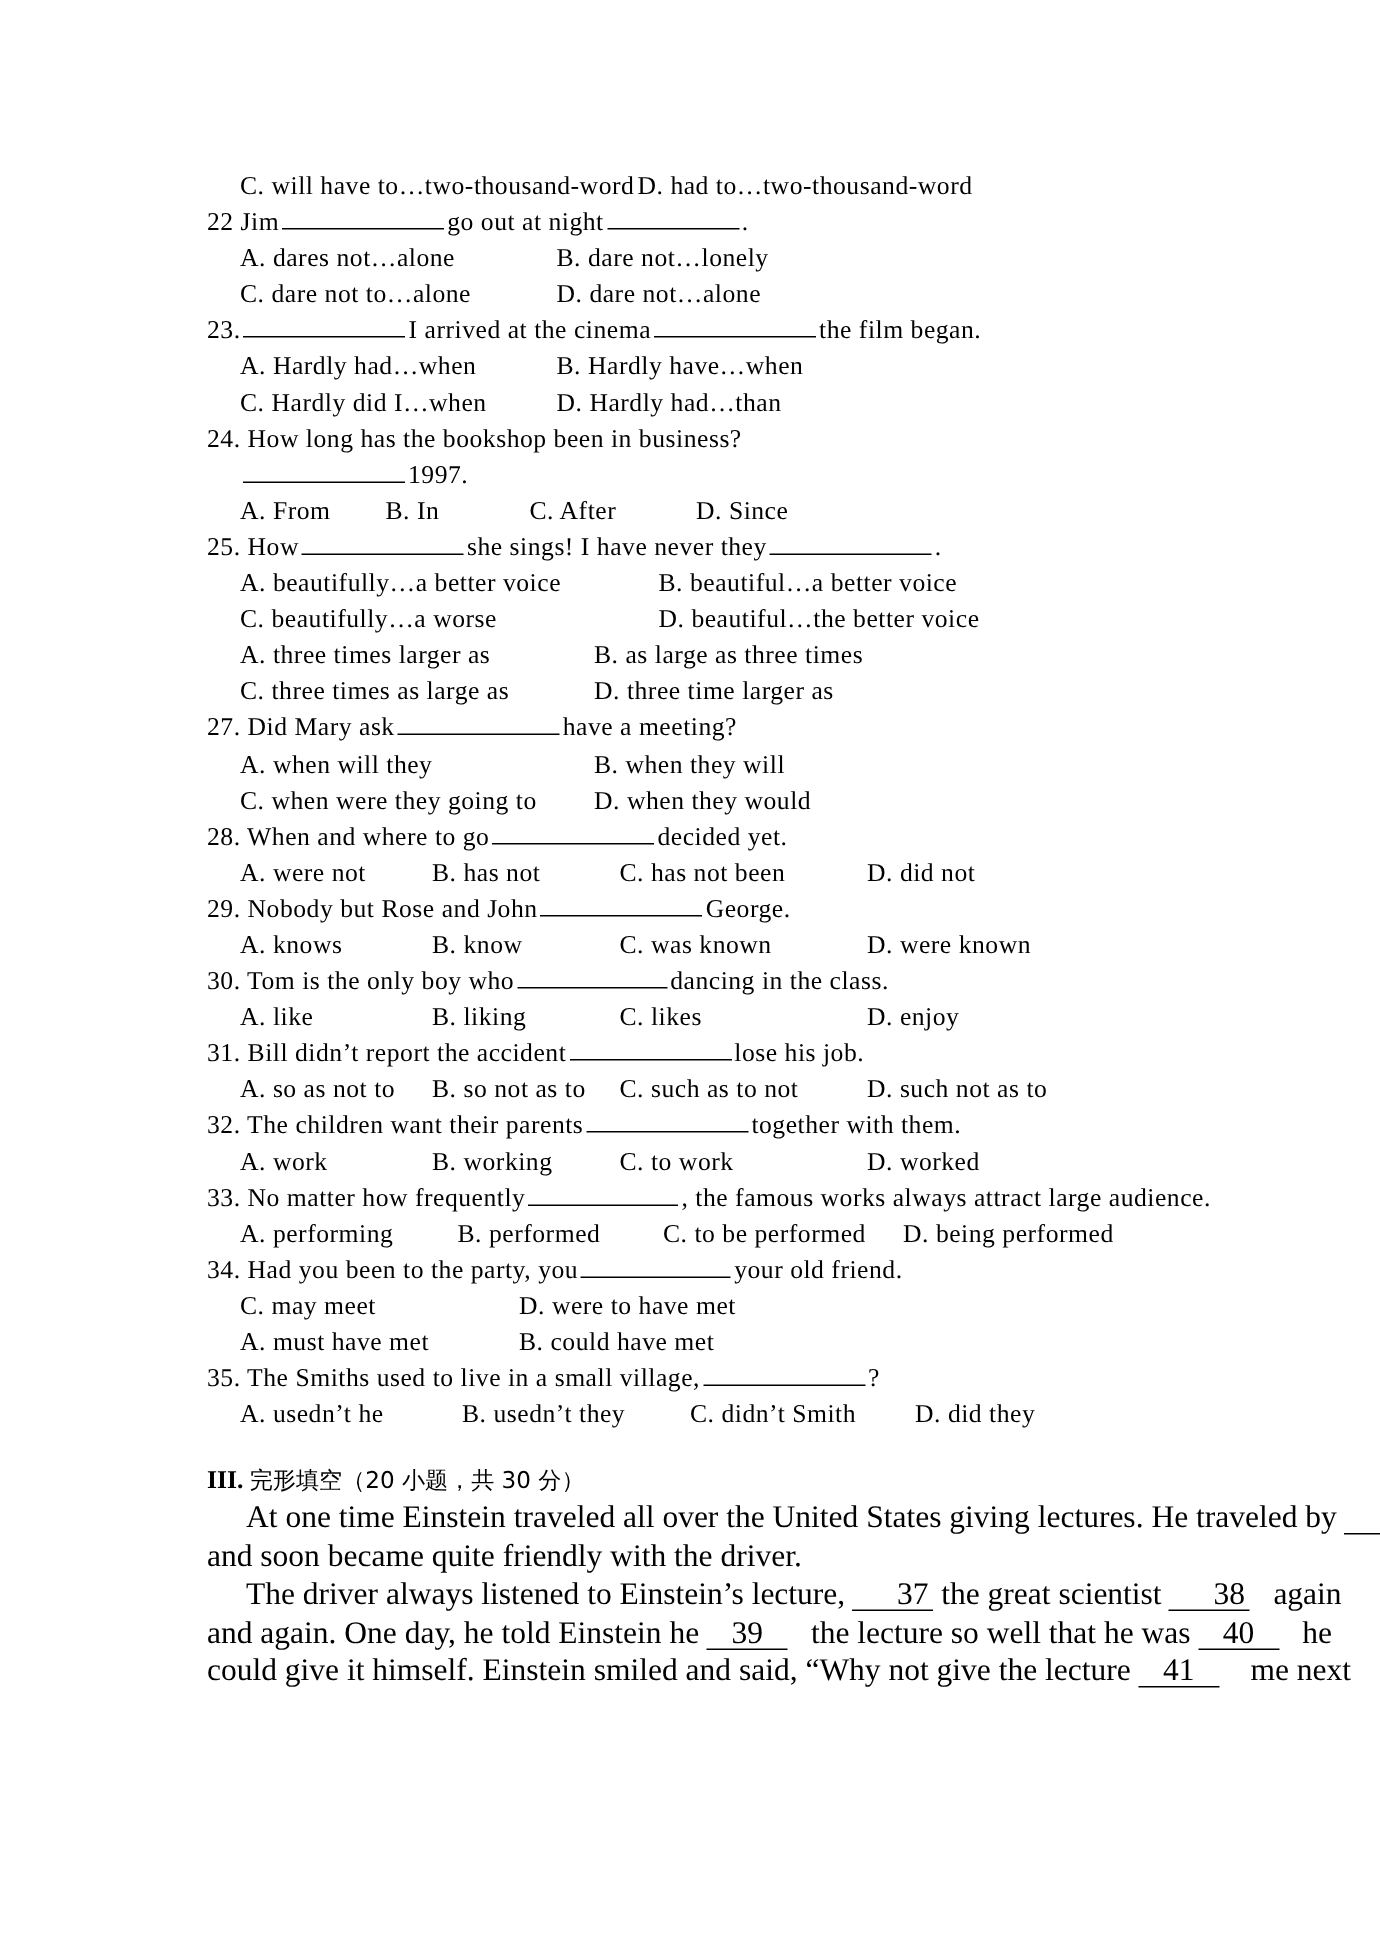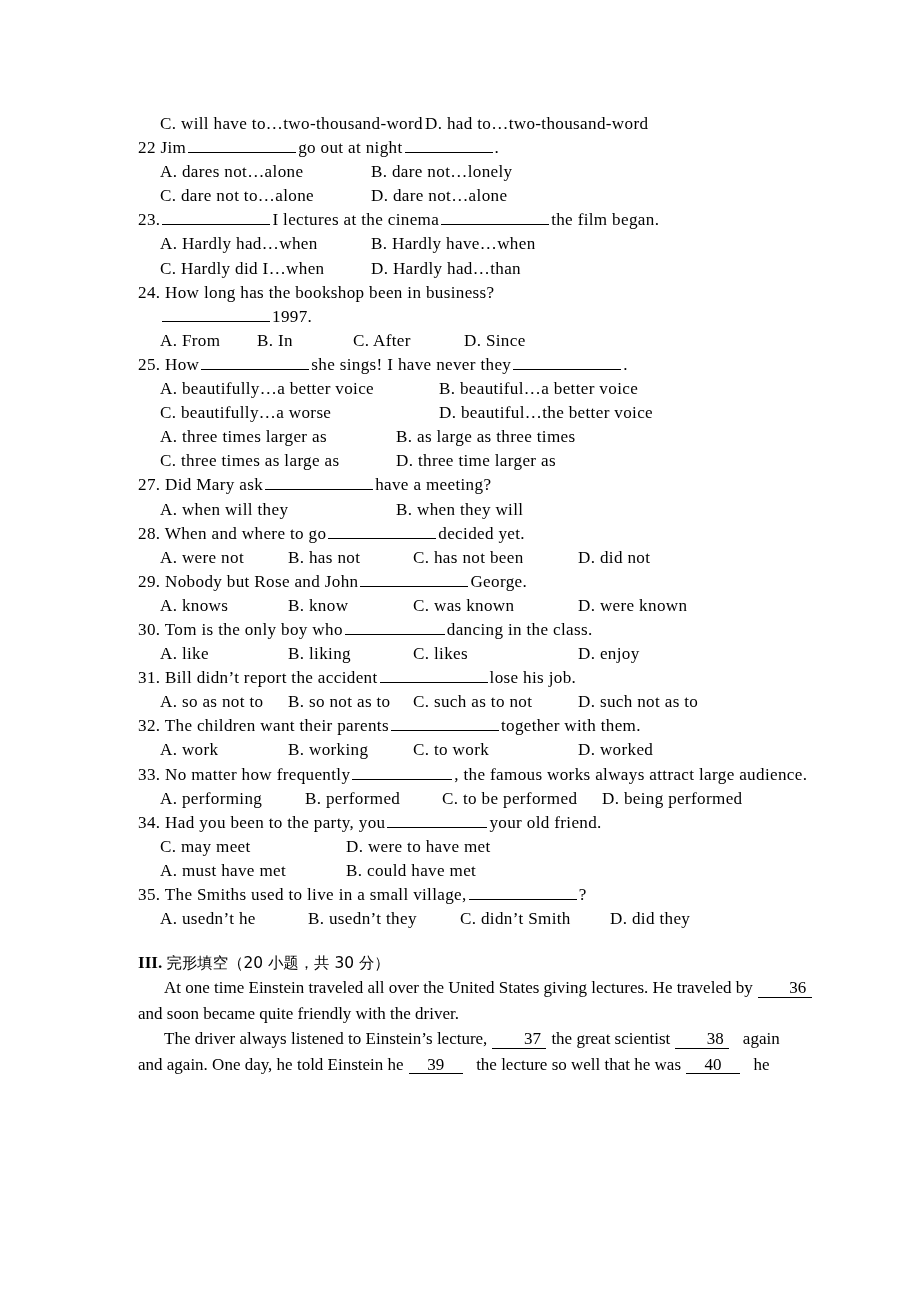--- a/index.html
+++ b/index.html
@@ -82,21 +82,21 @@
     font-size: 15.4px;
   }
   .section-head .cn { font-weight: normal; }
 
   .instr {
     font-size: 17.1px;
     line-height: 24.6px;
     white-space: nowrap;
   }
   .nowrapline {
-    font-size: 17px;
+    font-size: 21px;
     line-height: 25.4px;
     white-space: nowrap;
   }
   .nowrapline.ind { text-indent: 26px; }
 </style>
 </head>
 <body>
 
 <div class="page">
   <div class="content">
@@ -110,21 +110,21 @@
       <span>Jim</span><span class="blank w-xl"></span><span>go out at night</span><span class="blank w-md"></span><span>.</span>
     </div>
     <div class="line opt-line">
       <span class="opt" style="width:211px">A. dares not…alone</span><span class="opt">B. dare not…lonely</span>
     </div>
     <div class="line opt-line">
       <span class="opt" style="width:211px">C. dare not to…alone</span><span class="opt">D. dare not…alone</span>
     </div>
 
     <div class="line q-line">
-      <span>23.</span><span class="blank w-xl"></span><span>I lectures at the cinema</span><span class="blank w-xl"></span><span>the film began.</span>
+      <span>23.</span><span class="blank w-xl"></span><span>I arrived at the cinema</span><span class="blank w-xl"></span><span>the film began.</span>
     </div>
     <div class="line opt-line">
       <span class="opt" style="width:211px">A. Hardly had…when</span><span class="opt">B. Hardly have…when</span>
     </div>
     <div class="line opt-line">
       <span class="opt" style="width:211px">C. Hardly did I…when</span><span class="opt">D. Hardly had…than</span>
     </div>
 
     <div class="line q-line">
       <span>24.</span>
@@ -154,20 +154,23 @@
     <div class="line opt-line">
       <span class="opt" style="width:236px">C. three times as large as</span><span class="opt">D. three time larger as</span>
     </div>
 
     <div class="line q-line">
       <span>27.</span>
       <span>Did Mary ask</span><span class="blank w-xl"></span><span>have a meeting?</span>
     </div>
     <div class="line opt-line">
       <span class="opt" style="width:236px">A. when will they</span><span class="opt">B. when they will</span>
+    </div>
+    <div class="line opt-line">
+      <span class="opt" style="width:236px">C. when were they going to</span><span class="opt">D. when they would</span>
     </div>
 
     <div class="line q-line">
       <span>28.</span>
       <span>When and where to go</span><span class="blank w-xl"></span><span>decided yet.</span>
     </div>
     <div class="line opt-line">
       <span class="opt" style="width:128px">A. were not</span><span class="opt" style="width:125px">B. has not</span><span class="opt" style="width:165px">C. has not been</span><span class="opt">D. did not</span>
     </div>
 
@@ -242,15 +245,18 @@
     <div class="nowrapline">
       <span>and soon became quite friendly with the driver.</span>
     </div>
 
     <div class="nowrapline ind">
       <span>The driver always listened to Einstein’s lecture,</span><span class="numblank">37</span><span>the great scientist</span><span class="numblank">38</span>&nbsp;&nbsp;<span>again</span>
     </div>
     <div class="nowrapline">
       <span>and again. One day, he told Einstein he</span><span class="numblank">39</span>&nbsp;&nbsp;<span>the lecture so well that he was</span><span class="numblank">40</span>&nbsp;&nbsp;<span>he</span>
     </div>
+    <div class="nowrapline">
+      <span>could give it himself. Einstein smiled and said, “Why not give the lecture</span><span class="numblank">41</span>&nbsp;&nbsp;&nbsp;<span>me next</span>
+    </div>
 
   </div>
 </div>
 
 </body></html>

